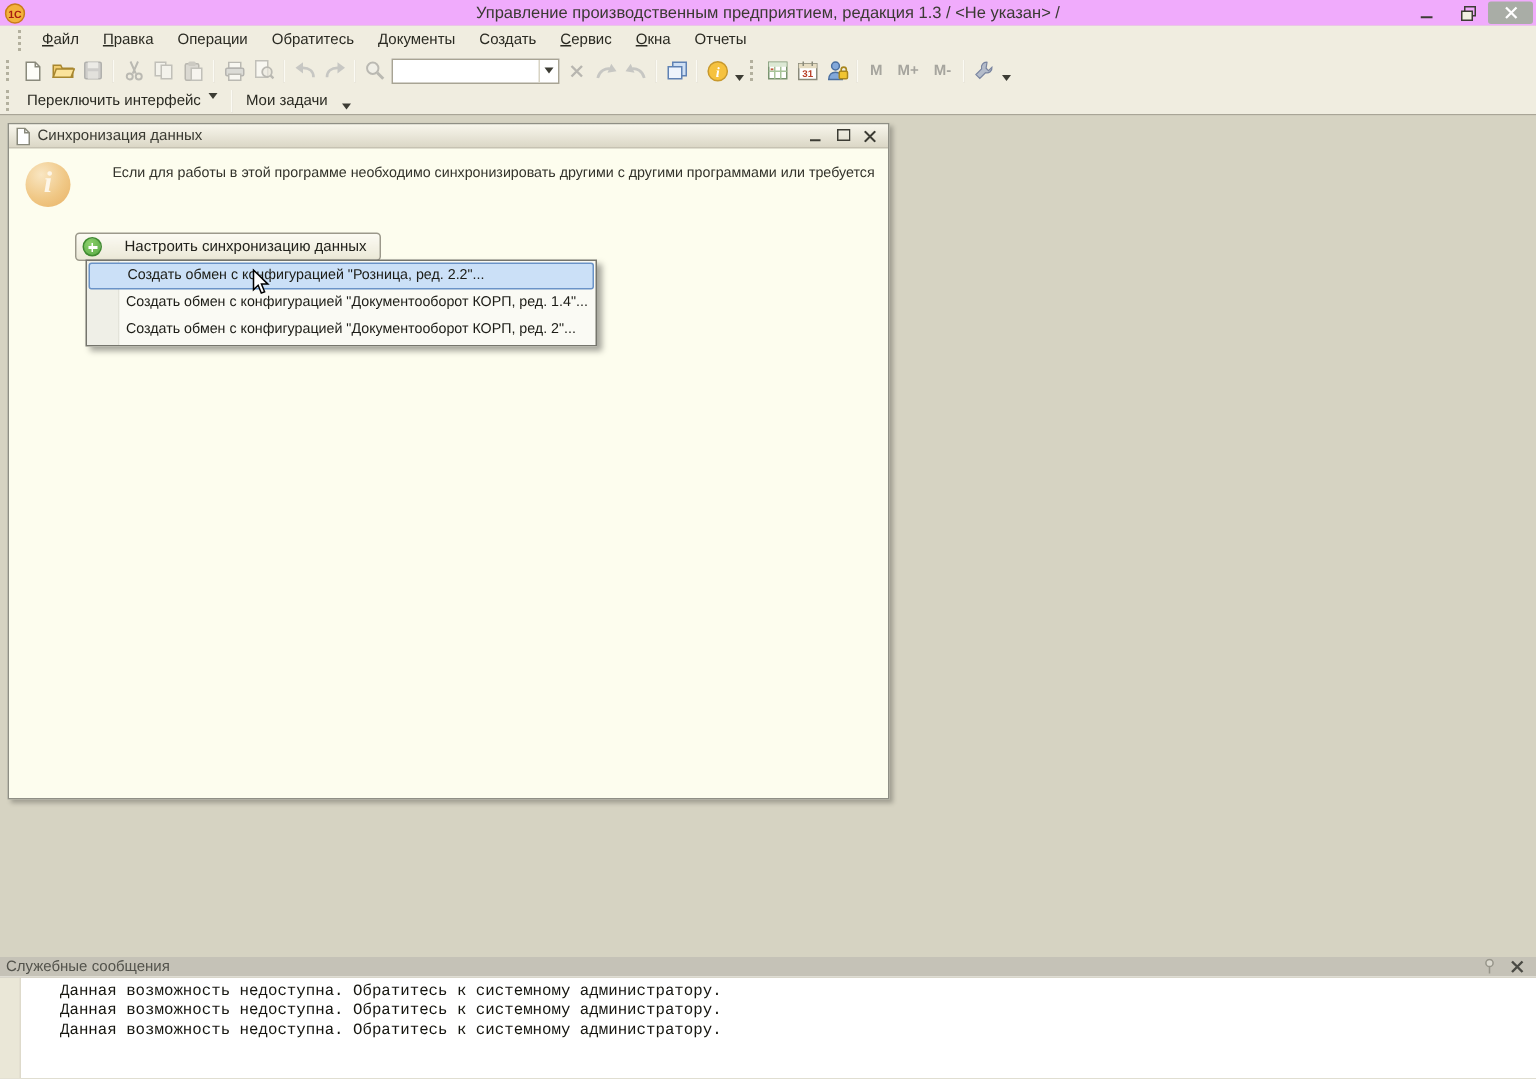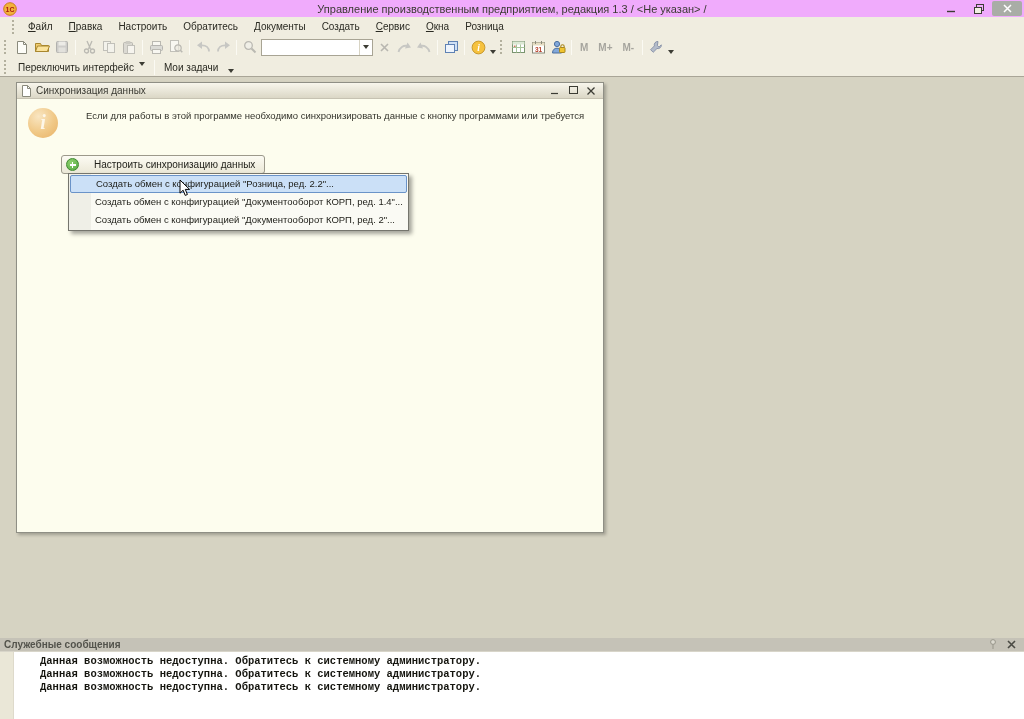--- a/index.html
+++ b/index.html
@@ -30,21 +30,21 @@
   .combo-btn { width:13px; height:100%; border-left:1px solid #d8d4c4; display:flex; align-items:center; justify-content:center; }
   .tb-dd { width:10px; display:inline-flex; align-items:flex-end; justify-content:center; height:14px; }
   .tri { display:inline-block; width:0; height:0; border-left:3px solid transparent; border-right:3px solid transparent; border-top:4px solid #3c3c34; }
 
   
   .ifacebar { height:19px; background:#f0ede0; border-bottom:1px solid #a9a597; display:flex; align-items:center; font-size:10px; color:#2a2a22; padding-left:2px; }
   .iface-btn { display:inline-flex; align-items:flex-start; gap:5px; padding:2px 6px; }
   .iface-dd { display:inline-flex; align-items:flex-end; height:12px; margin-left:4px; }
 
   
-  .mdi { position:relative; height:561px; background:#d6d3c2;margin-left:11px; }
+  .mdi { position:relative; height:561px; background:#d6d3c2; }
 
   
   .dialog { position:absolute; left:5px; top:5px; width:588px; height:451px; border:1px solid #8f8f85; background:#fdfdee; box-shadow:2px 2px 3px rgba(0,0,0,0.25); }
   .dialog-titlebar { height:16px; background:linear-gradient(#f8f6ec,#dbd7c6); border-bottom:1px solid #c6c2b2; display:flex; align-items:center; gap:4px; padding:0 4px; font-size:10px; color:#3a3a32; }
   .dlg-controls { margin-left:auto; display:flex; align-items:center; gap:2px; }
   .dlg-btn { width:16px; height:13px; display:flex; align-items:center; justify-content:center; }
   .dialog-body { position:relative; height:433px; }
 
   .big-info-icon { position:absolute; left:11px; top:9px; width:30px; height:30px; border-radius:50%;
      background:radial-gradient(circle at 35% 28%, #f9e6c2, #f0c886 55%, #e8b165); display:flex; align-items:center; justify-content:center; }
@@ -59,21 +59,21 @@
   .plus-icon::after { left:4.7px; top:2.8px; width:1.6px; height:6px; }
 
   .popup { position:absolute; left:51px; top:74px; width:341px; border:1px solid #75756d; padding:1px;
      background:linear-gradient(to right,#efefe7 0,#efefe7 21px,#e3e3da 21px,#fafaf4 22px); box-shadow:3px 3px 4px rgba(0,0,0,0.35); }
   .popup-item { height:18px; line-height:18px; font-size:9.5px; color:#1c1c16; padding-left:25px; white-space:nowrap; overflow:hidden; }
   .popup-item.selected { background:#cbe0f7; border:1px solid #6a93c8; border-radius:2px; height:18px; line-height:16px; }
 
   .cursor { position:absolute; left:162px; top:80px; z-index:10; }
 
   
-  .messages { height:81px;font-weight:bold; }
+  .messages { height:81px; }
   .messages-header { height:13px; background:#c5c2b7; color:#53534c; font-size:10px; line-height:13px; padding-left:4px; display:flex; align-items:center; }
   .msg-header-icons { margin-left:auto; display:flex; align-items:center; gap:10px; padding-right:8px; }
   .messages-body { position:relative; height:68px; background:#ffffff; border-top:1px solid #d8d5c9; }
   .msg-gutter { position:absolute; left:0; top:0; bottom:0; width:14px; background:#eae7d7; border-right:1px solid #dedacb; }
   .msg-list { padding:3px 0 0 24px; font-family:"Liberation Mono","DejaVu Sans Mono",monospace; font-size:10.5px; line-height:13px; color:#15150f; white-space:nowrap;margin-left:16px; }
 </style>
 </head>
 <body>
 
 <div class="titlebar">
@@ -101,27 +101,27 @@
           <path d="M1 1l7 7M8 1L1 8" stroke="#ffffff" stroke-width="1.5"></path>
         </svg>
     </span>
   </span>
 </div>
 
 <div class="menubar">
     <span class="grip"></span>
     <span class="menu-item"><u>Ф</u>айл</span>
     <span class="menu-item"><u>П</u>равка</span>
-    <span class="menu-item">Настроить</span>
+    <span class="menu-item">Операции</span>
     <span class="menu-item">Обратитесь</span>
     <span class="menu-item"><u>Д</u>окументы</span>
     <span class="menu-item">Создать</span>
     <span class="menu-item"><u>С</u>ервис</span>
     <span class="menu-item"><u>О</u>кна</span>
-    <span class="menu-item">Розница</span>
+    <span class="menu-item">Отчеты</span>
   </div>
 
 <div class="toolbar">
     <span class="grip"></span>
     <span class="tb-btn">
       <svg width="14" height="15" viewBox="0 0 14 15">
         <path d="M2.5 1.5h6l3 3v9h-9z" fill="#fdfdf8" stroke="#8a8a7c"></path>
         <path d="M8.5 1.5v3h3" fill="none" stroke="#8a8a7c"></path>
       </svg>
     </span>
@@ -317,21 +317,21 @@
               <path d="M0.5 0.5l7 7M7.5 0.5l-7 7" stroke="#3c3c34" stroke-width="1.3"></path>
             </svg>
         </span>
       </span>
     </div>
     <div class="dialog-body">
       <div class="big-info-icon">
           <span>i</span>
         </div>
       <div class="info-text">
-          <div>Если для работы в этой программе необходимо синхронизировать данные с кнопку программами или требуется</div>
+          <div>Если для работы в этой программе необходимо синхронизировать другими с другими программами или требуется</div>
         </div>
       <button class="setup-button">
         <span class="plus-icon"></span>
         <span>Настроить синхронизацию данных</span>
       </button>
       <div class="popup">
           <div class="popup-item selected">Создать обмен с конфигурацией "Розница, ред. 2.2"...</div>
           <div class="popup-item">Создать обмен с конфигурацией "Документооборот КОРП, ред. 1.4"...</div>
           <div class="popup-item">Создать обмен с конфигурацией "Документооборот КОРП, ред. 2"...</div>
         </div>

